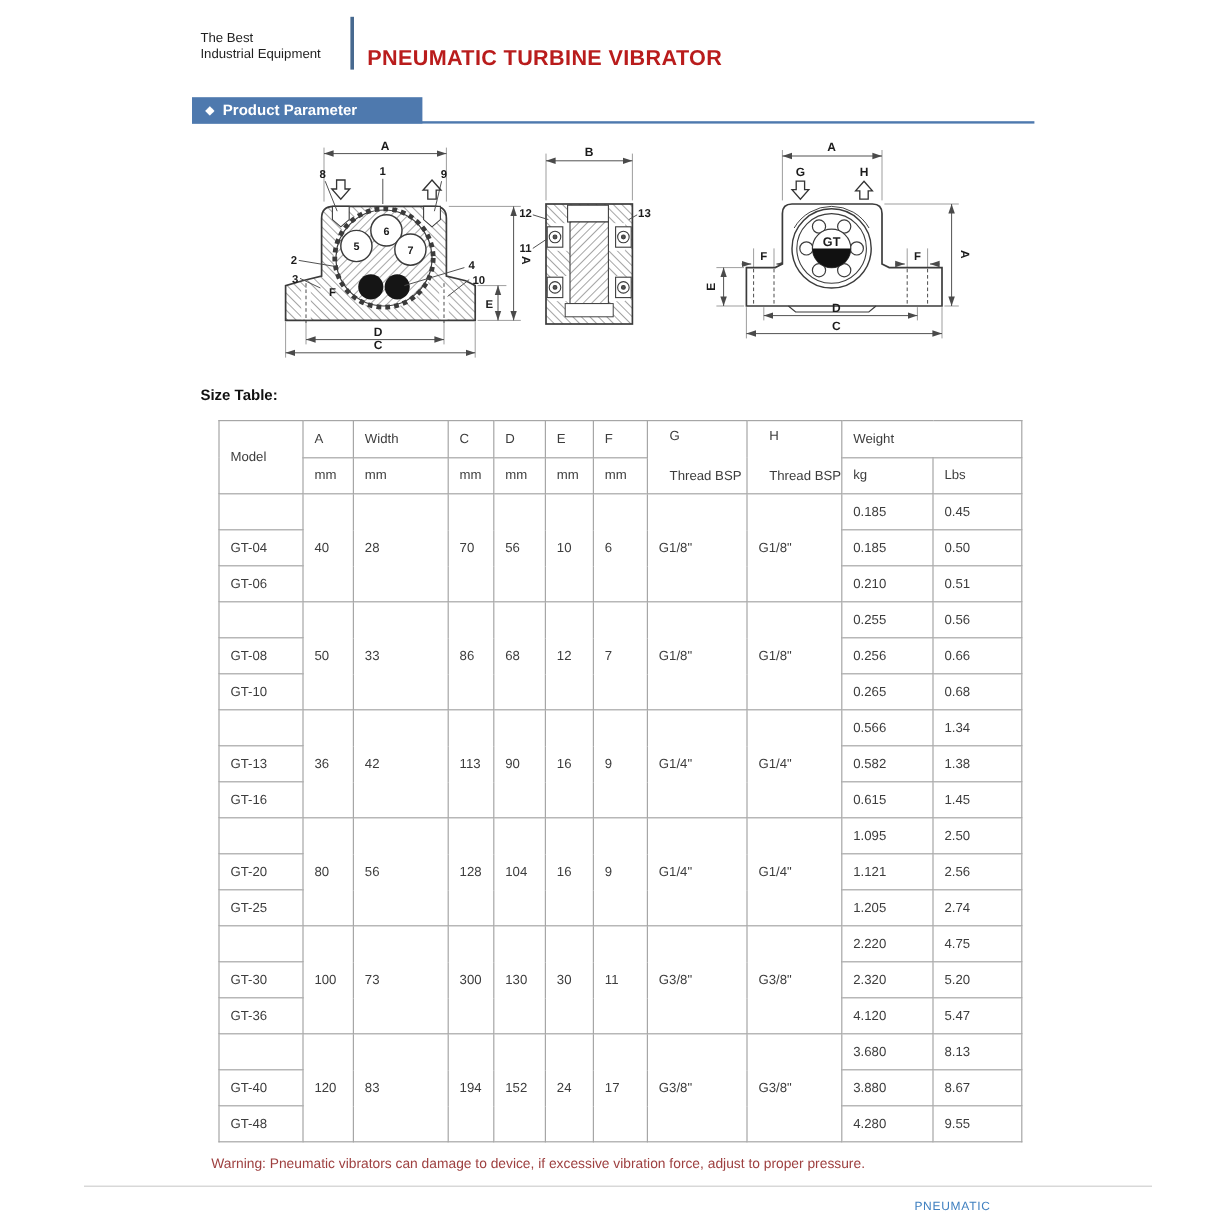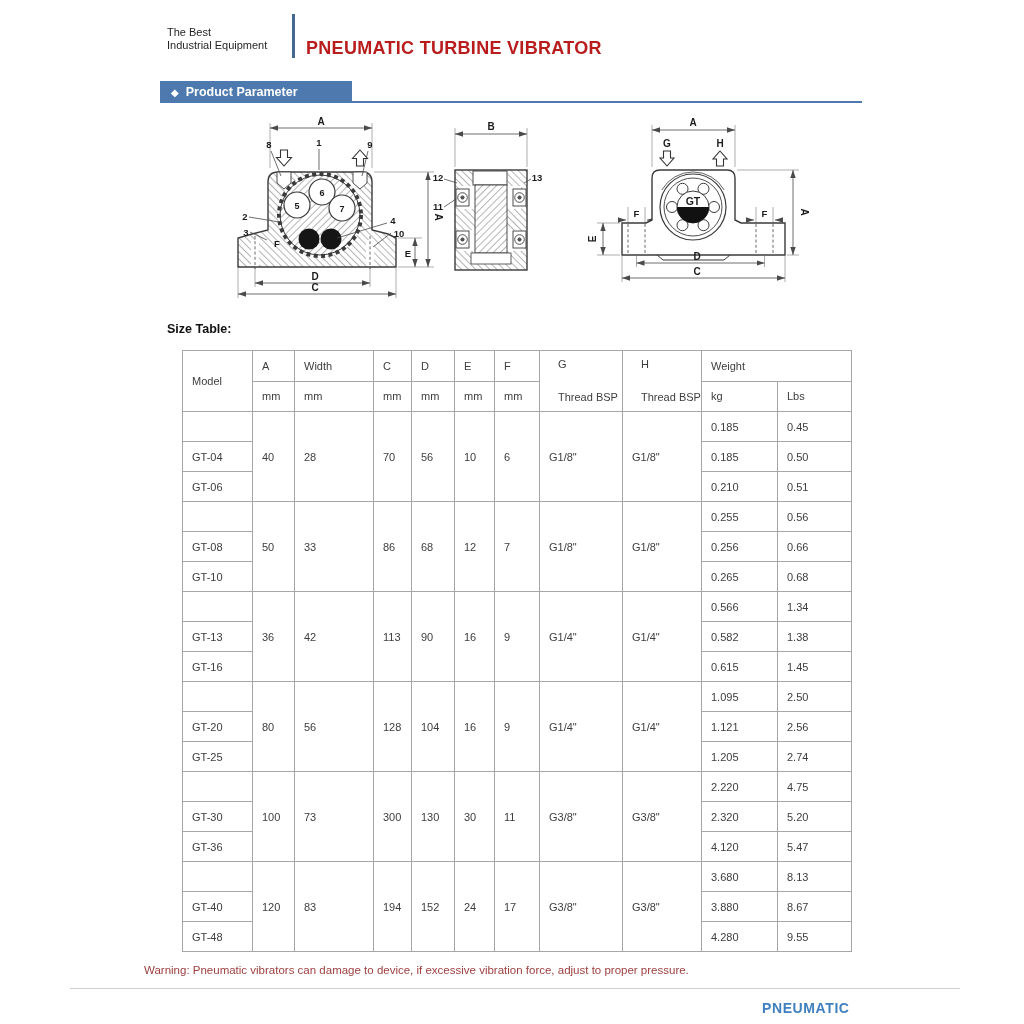--- a/index.html
+++ b/index.html
@@ -16,23 +16,23 @@
   .diagrams{left:225px;top:110px;}
   .size-caption{left:167px;top:322px;font-size:12.5px;font-weight:bold;color:#111;}
   table.size-table{position:absolute;left:182px;top:350px;width:669px;border-collapse:collapse;
           table-layout:fixed;font-size:11px;color:#3d3d3d;}
   table.size-table th,table.size-table td{border:1px solid #a6a6a6;height:30px;padding:0 2px 0 9px;
           text-align:left;font-weight:normal;vertical-align:middle;white-space:nowrap;overflow:hidden;
           background:#fff;box-sizing:border-box;}
   th.gh{padding:0;}
   .gh-wrap{height:60px;display:flex;flex-direction:column;justify-content:space-between;
            padding:7px 0 8px 9px;box-sizing:border-box;}
-  .warning{left:144px;top:964px;font-size:11.5px;color:#9e4040;text-align:center;}
+  .warning{left:176px;top:964px;font-size:11.5px;color:#9e4040;text-align:center;}
   .footer-line{left:70px;top:988px;width:890px;height:1px;background:#cfcfcf;}
-  .brand{left:762px;top:1000px;font-size:14px;font-weight:bold;color:#4080c0;letter-spacing:.6px;}
+  .brand{left:762px;top:1000px;font-size:10px;font-weight:normal;color:#4080c0;letter-spacing:.6px;}
   svg text{font-family:"Liberation Sans","DejaVu Sans",sans-serif;}
 </style>
 </head>
 <body>
 
 <div class="abs logo">
   <div>The Best</div>
   <div>Industrial Equipment</div>
 </div>
 <div class="abs divider"></div>

